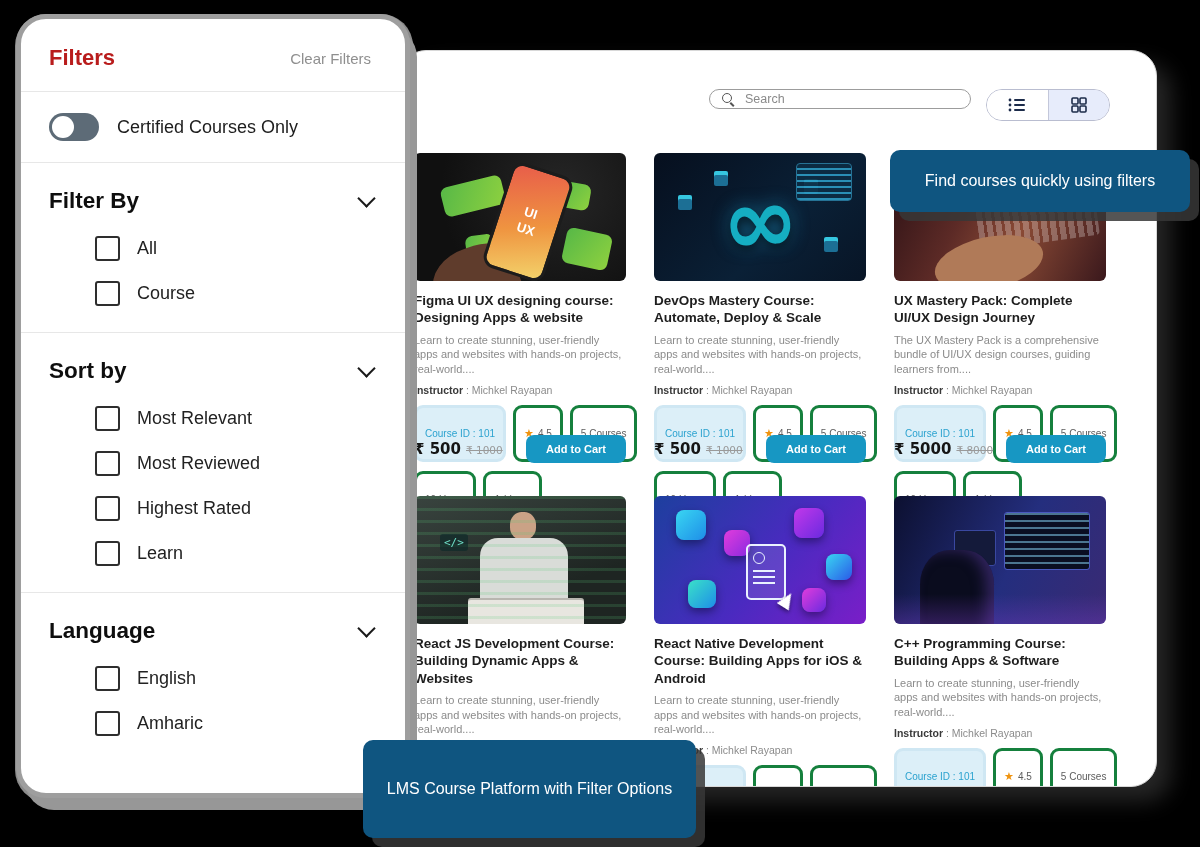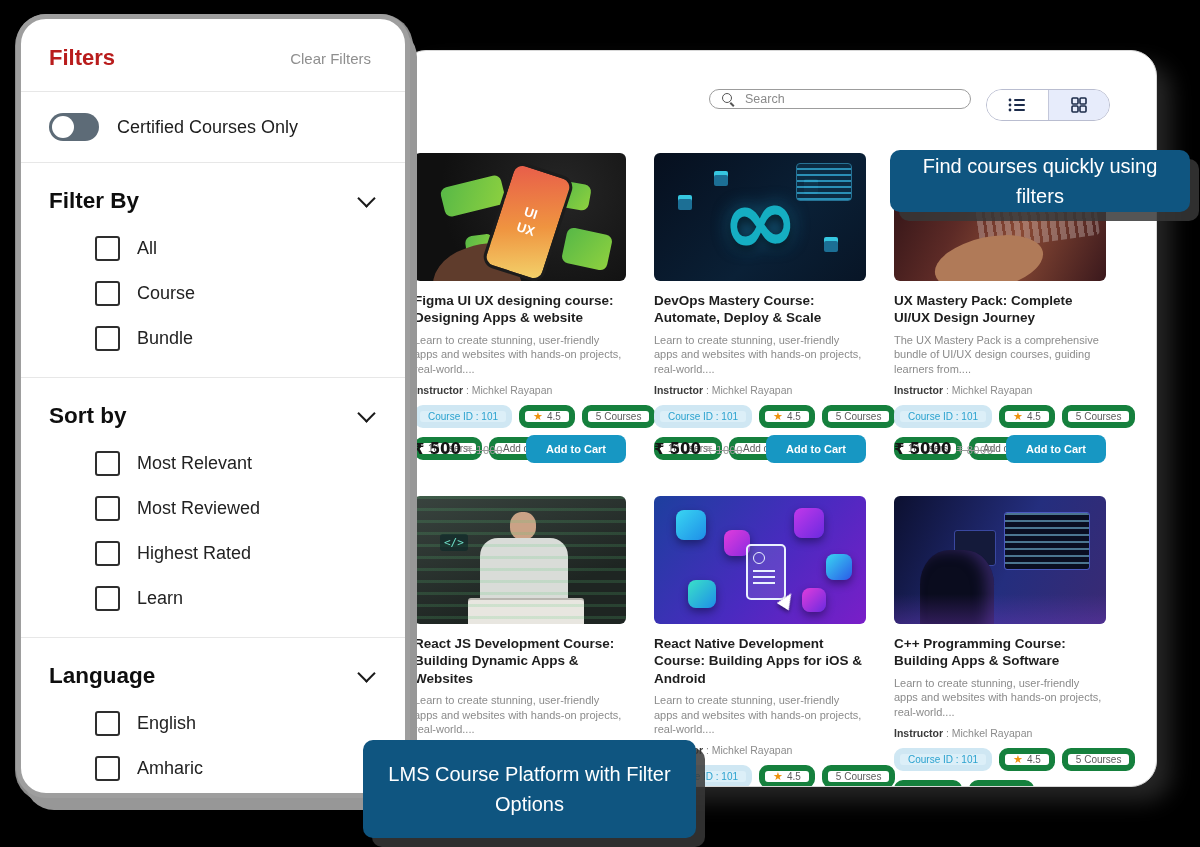--- a/index.html
+++ b/index.html
@@ -40,22 +40,22 @@
     display:grid;grid-template-columns:repeat(3,212px);column-gap:28px;row-gap:33px;
   }
   .card{width:212px;height:310px;position:relative;}
   .card-image{width:212px;height:128px;border-radius:6px;overflow:hidden;position:relative;}
   .card-title{margin-top:11px;font-size:13.5px;font-weight:bold;color:#1e1e1e;line-height:1.28;}
   .card-desc{margin-top:6px;font-size:11px;color:#8b8b8b;line-height:1.35;}
   .card-instr{margin-top:7px;font-size:10.5px;color:#8b8b8b;}
   .card-instr b{color:#3a3a3a;}
   .badge-row{display:flex;gap:7px;margin-top:9px;flex-wrap:nowrap;}
   .badge{
-    font-size:10px;color:#5c5c5c;border:6px solid #15803d;border-radius:9px;
-    padding:0 8px;background:#fff;white-space:nowrap;display:inline-flex;align-items:center;gap:4px;
+    font-size:10px;color:#5c5c5c;border:3px solid #15803d;border-radius:9px;
+    padding:20px 8px;background:#fff;white-space:nowrap;display:inline-flex;align-items:center;gap:4px;
   }
   .badge.course-id{background:#dcefF8;background:#dceff8;border-color:#cfe7f3;color:#2ba2cf;}
   .badge .star{color:#ef930f;font-size:11px;line-height:1;}
   .price-row{position:absolute;left:0;right:0;bottom:0;display:flex;align-items:center;justify-content:space-between;}
   .price{font-family:"DejaVu Sans",sans-serif;font-size:15px;font-weight:bold;color:#151515;}
   .old-price{font-family:"DejaVu Sans",sans-serif;font-size:10.5px;color:#9a9a9a;text-decoration:line-through;margin-left:5px;font-weight:normal;}
   .cta-btn{
     background:#1797c3;color:#fff;border:none;border-radius:8px;
     padding:8px 20px;font-size:11px;font-weight:bold;cursor:pointer;
     font-family:"Liberation Sans",sans-serif;
@@ -82,21 +82,21 @@
   .chevron{width:11px;height:11px;border-right:2.5px solid #1a1a1a;border-bottom:2.5px solid #1a1a1a;transform:rotate(45deg);margin-right:4px;margin-top:-6px;}
   .fp-options{padding:6px 28px 22px;}
   .fp-option{display:flex;align-items:center;gap:17px;margin:0 0 20px;cursor:pointer;padding-left:46px;}
   .fp-option:last-child{margin-bottom:4px;}
   .checkbox{width:21px;height:21px;border:2px solid #2e2e2e;border-radius:3px;background:#fff;flex:none;}
   .fp-option-label{font-size:18px;color:#222;}
   
   .callout{
     position:absolute;background:#0f5580;color:#fff;border-radius:10px;
     display:flex;align-items:center;justify-content:center;text-align:center;
-    font-size:20px;z-index:4;box-shadow:9px 9px 0 rgba(55,55,55,.85);
+    font-size:16px;z-index:4;box-shadow:9px 9px 0 rgba(55,55,55,.85);
     padding:4px 20px;box-sizing:border-box;line-height:1.5;
   }
   .callout-top{left:890px;top:150px;width:300px;height:62px;}
   .callout-bottom{left:363px;top:740px;width:333px;height:98px;}
   
   .icon-search{width:13px;height:13px;position:relative;flex:none;}
   .icon-search::before{content:"";position:absolute;left:0;top:0;width:8px;height:8px;border:1.6px solid #555;border-radius:50%;}
   .icon-search::after{content:"";position:absolute;left:9px;top:9px;width:5px;height:1.6px;background:#555;transform:rotate(45deg);transform-origin:0 0;}
   
   .art{position:absolute;inset:0;}
@@ -404,24 +404,20 @@
   <div class="fp-option">
     <span class="checkbox"></span>
     <span class="fp-option-label">All</span>
   </div>
 
   <div class="fp-option">
     <span class="checkbox"></span>
     <span class="fp-option-label">Course</span>
   </div>
 
-  <div class="fp-option">
-    <span class="checkbox"></span>
-    <span class="fp-option-label">Bundle</span>
-  </div>
 </div>
     <div class="fp-divider"></div>
   </div>
 
   <div class="fp-section">
     <div class="fp-sec-head">
       <span class="fp-sec-title">Sort by</span>
       <span class="chevron"></span>
     </div>
     <div class="fp-options">

